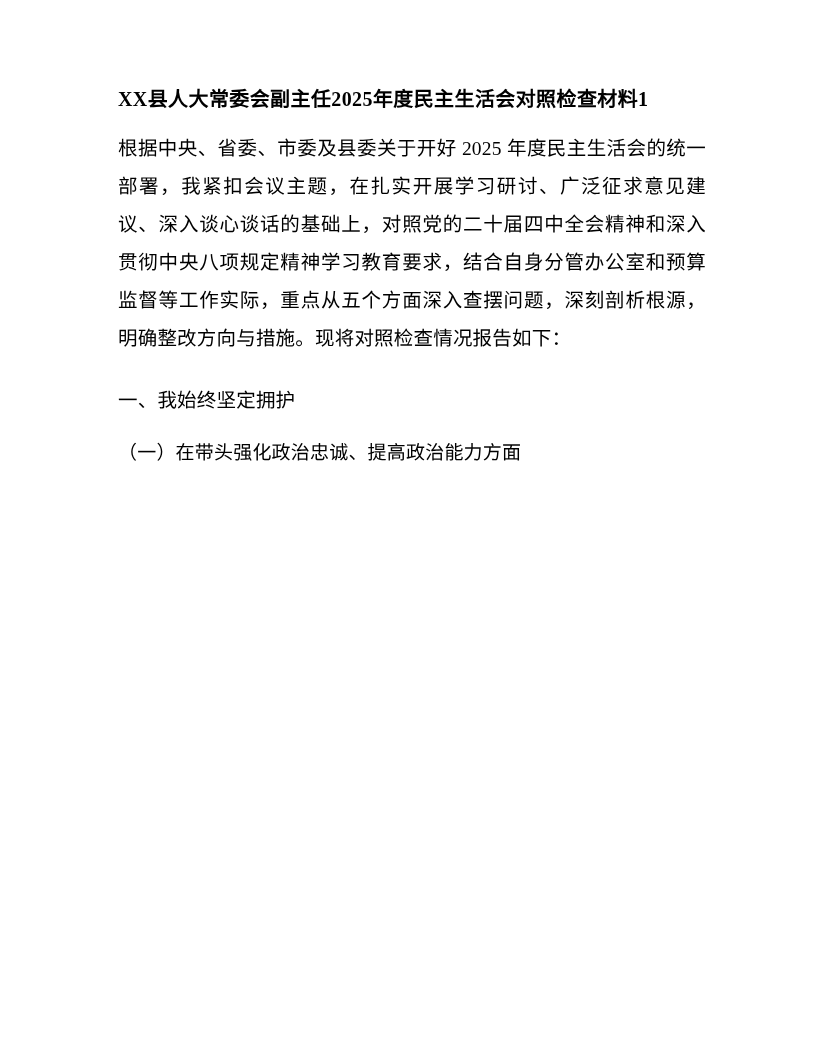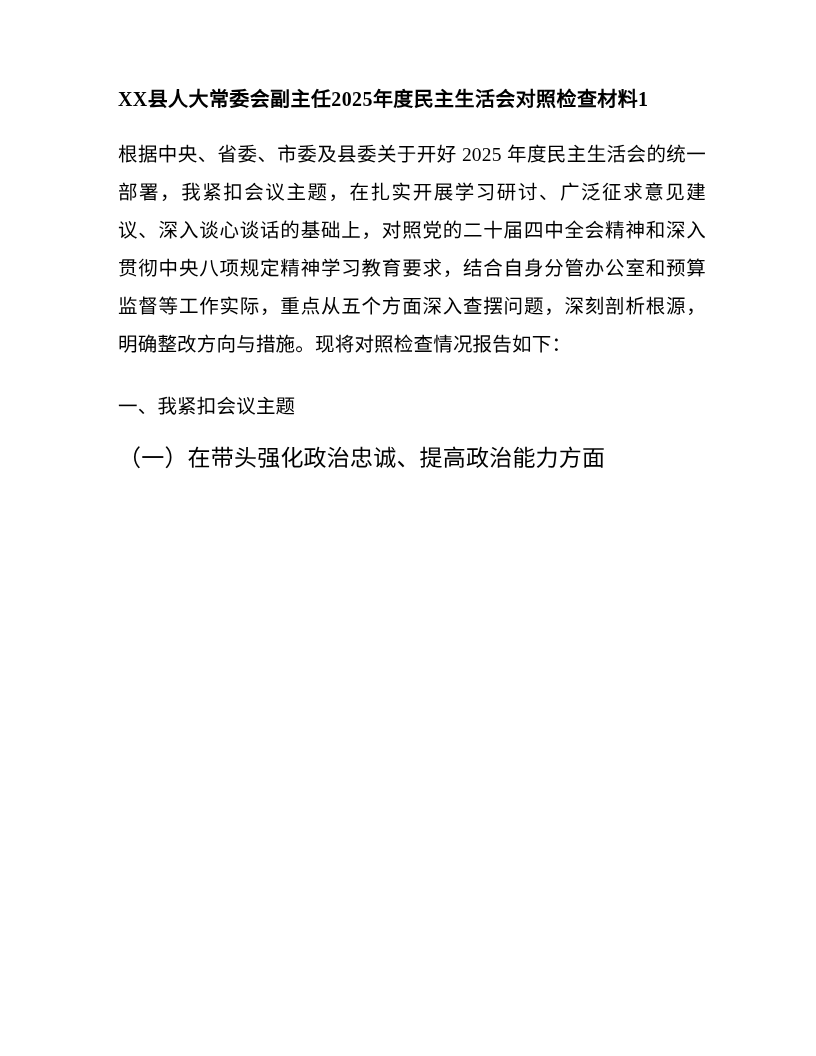--- a/index.html
+++ b/index.html
@@ -21,57 +21,57 @@
     width: 816px;
     height: 1056px;
     padding: 84px 110px 70px 118px;
     background: #ffffff;
   }
   .doc-title {
     font-size: 20px;
     font-weight: bold;
     line-height: 1.5;
     text-align: left;
-    margin: 0 0 22px 0;
+    margin: 0 0 16px 0;
     letter-spacing: 0.4px;
   }
   .para {
     font-size: 19.5px;
     line-height: 38px;
     text-align: justify;
     text-justify: inter-ideograph;
     margin: 0 0 14px 0;
     letter-spacing: 0.2px;
   }
   .para.indent {
     text-indent: 0;
   }
   .heading-1 {
     font-size: 19.5px;
     line-height: 38px;
     margin: 0 0 14px 0;
     letter-spacing: 0.2px;
   }
   .heading-2 {
-    font-size: 23px;
+    font-size: 19px;
     line-height: 38px;
     margin: 0 0 10px 0;
     letter-spacing: 0.2px;
   }
   .spacer-sm { height: 10px; }
 </style>
 </head>
 <body>
 
 <div class="page">
 
   <h1 class="doc-title">XX县人大常委会副主任2025年度民主生活会对照检查材料1</h1>
 
   <p class="para indent">根据中央、省委、市委及县委关于开好 2025 年度民主生活会的统一部署，我紧扣会议主题，在扎实开展学习研讨、广泛征求意见建议、深入谈心谈话的基础上，对照党的二十届四中全会精神和深入贯彻中央八项规定精神学习教育要求，结合自身分管办公室和预算监督等工作实际，重点从五个方面深入查摆问题，深刻剖析根源，明确整改方向与措施。现将对照检查情况报告如下：</p>
 
   <div class="spacer-sm"></div>
 
-  <p class="heading-1">一、我紧扣会议主题</p>
+  <p class="heading-1">一、我始终坚定拥护</p>
 
   <p class="heading-2">（一）在带头强化政治忠诚、提高政治能力方面</p>
 
 
 </div>
 
 </body></html>

